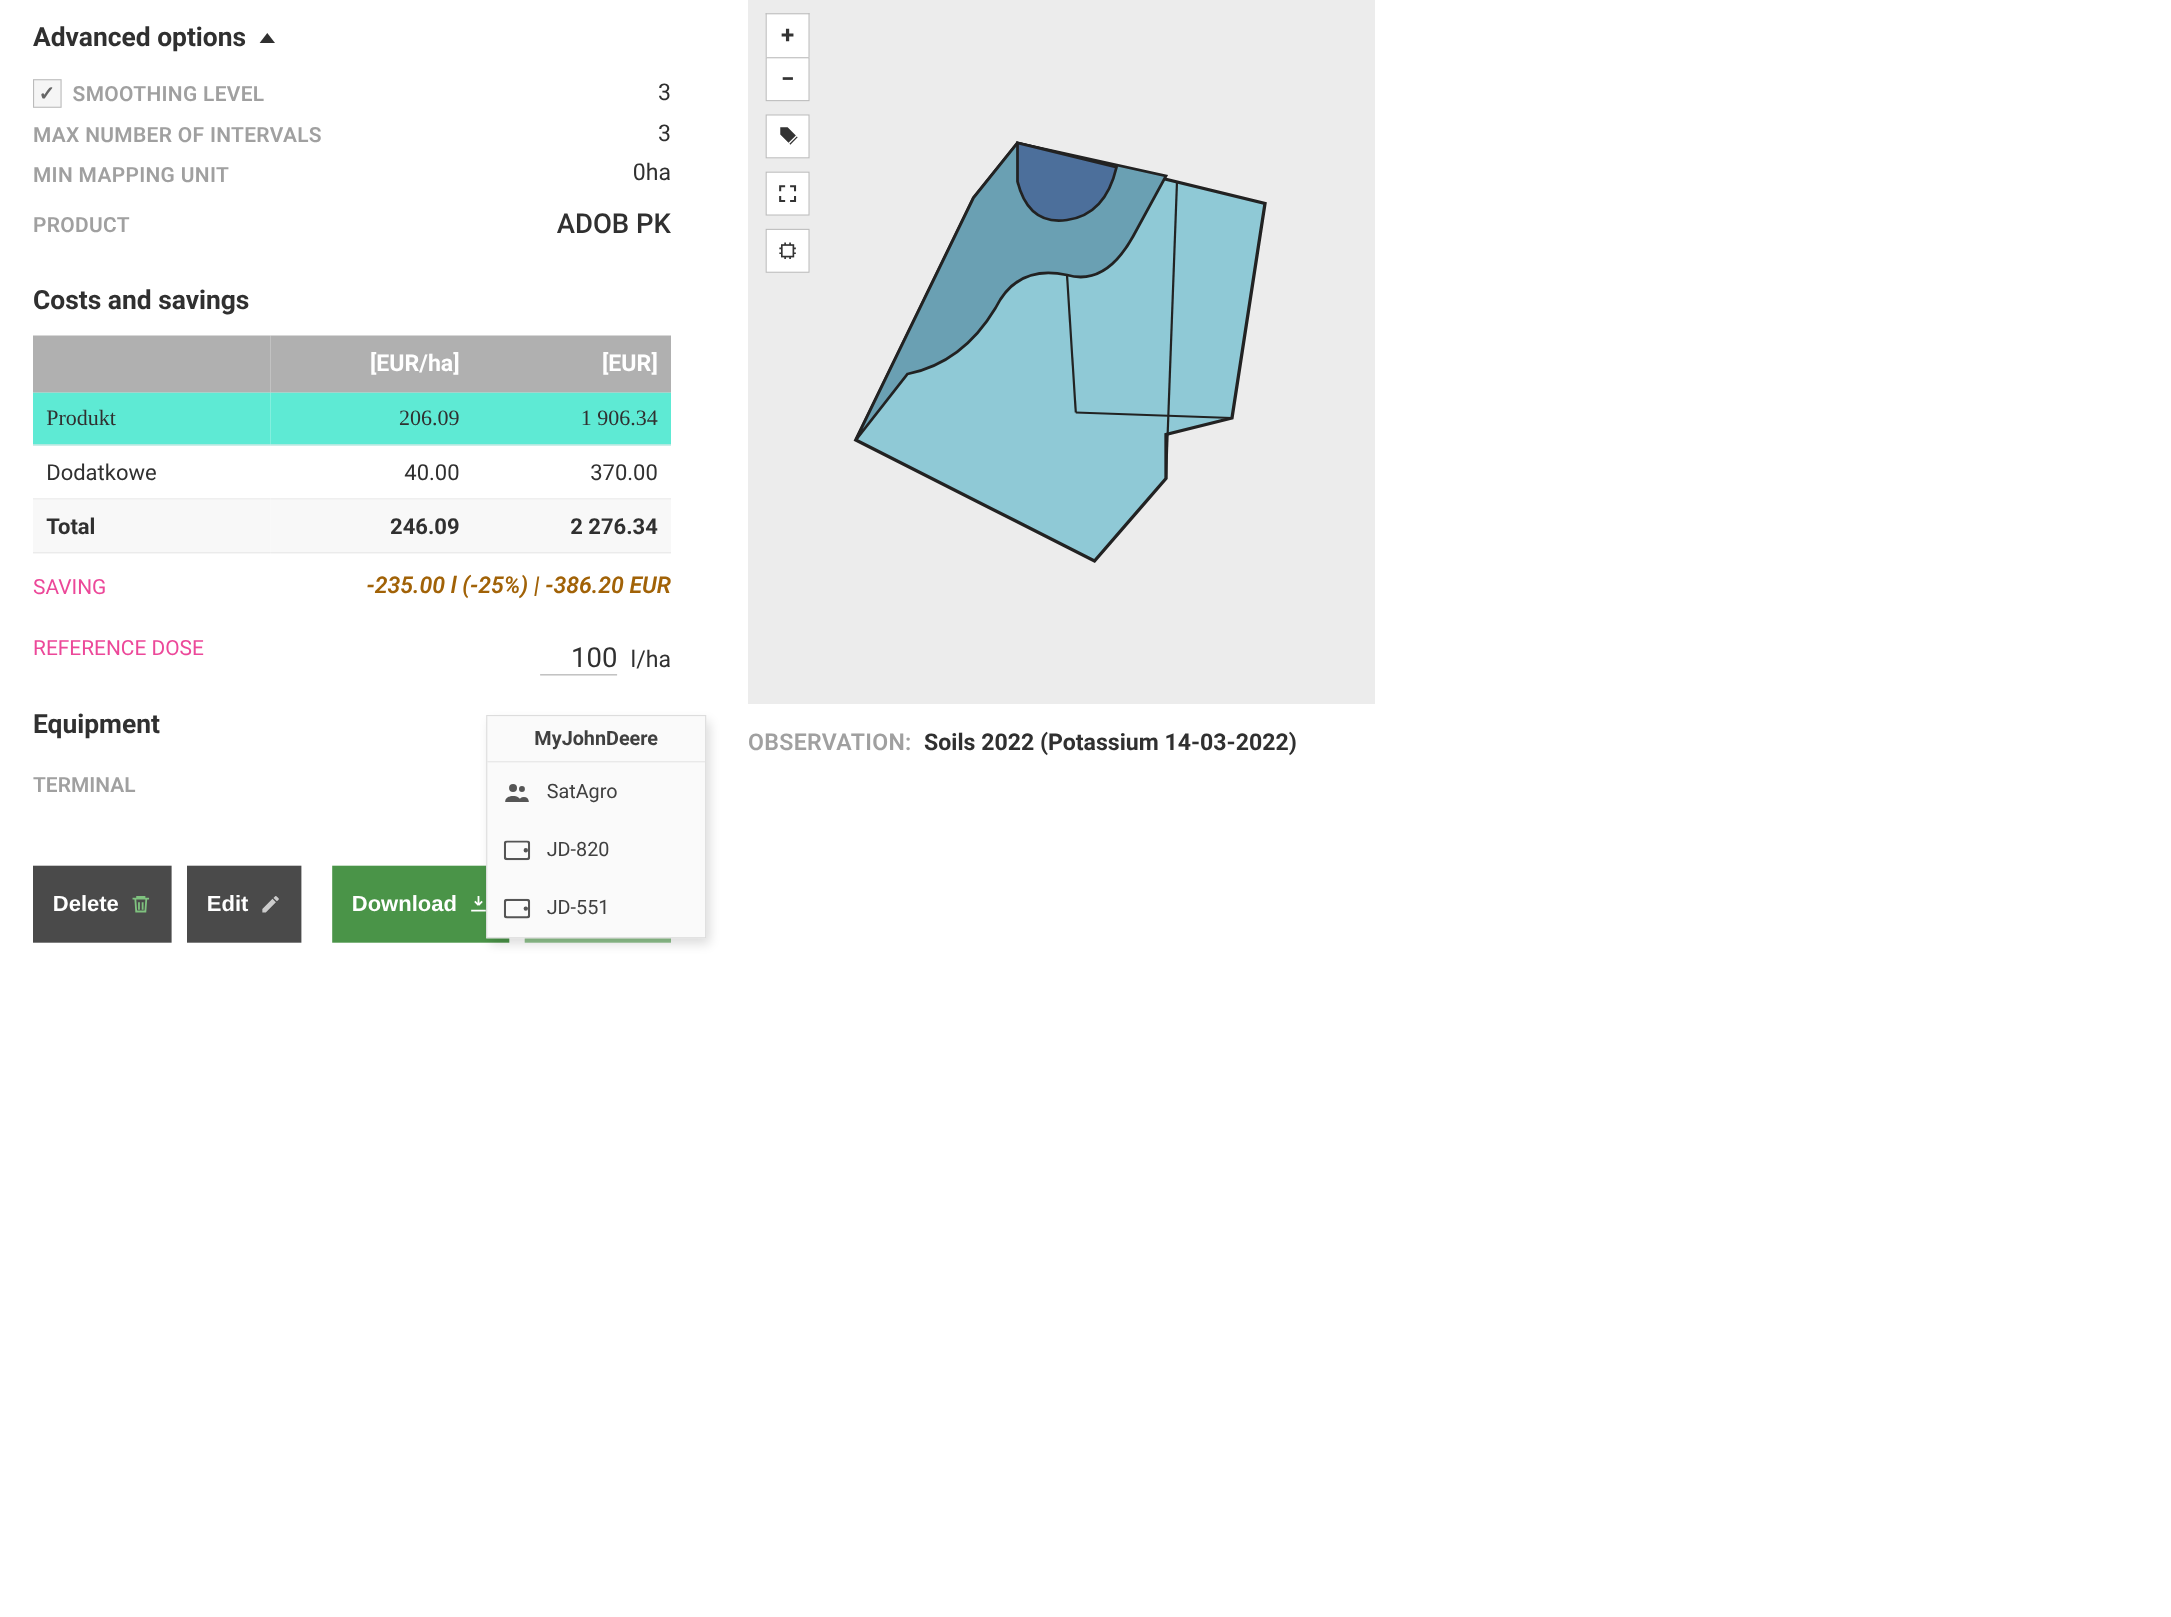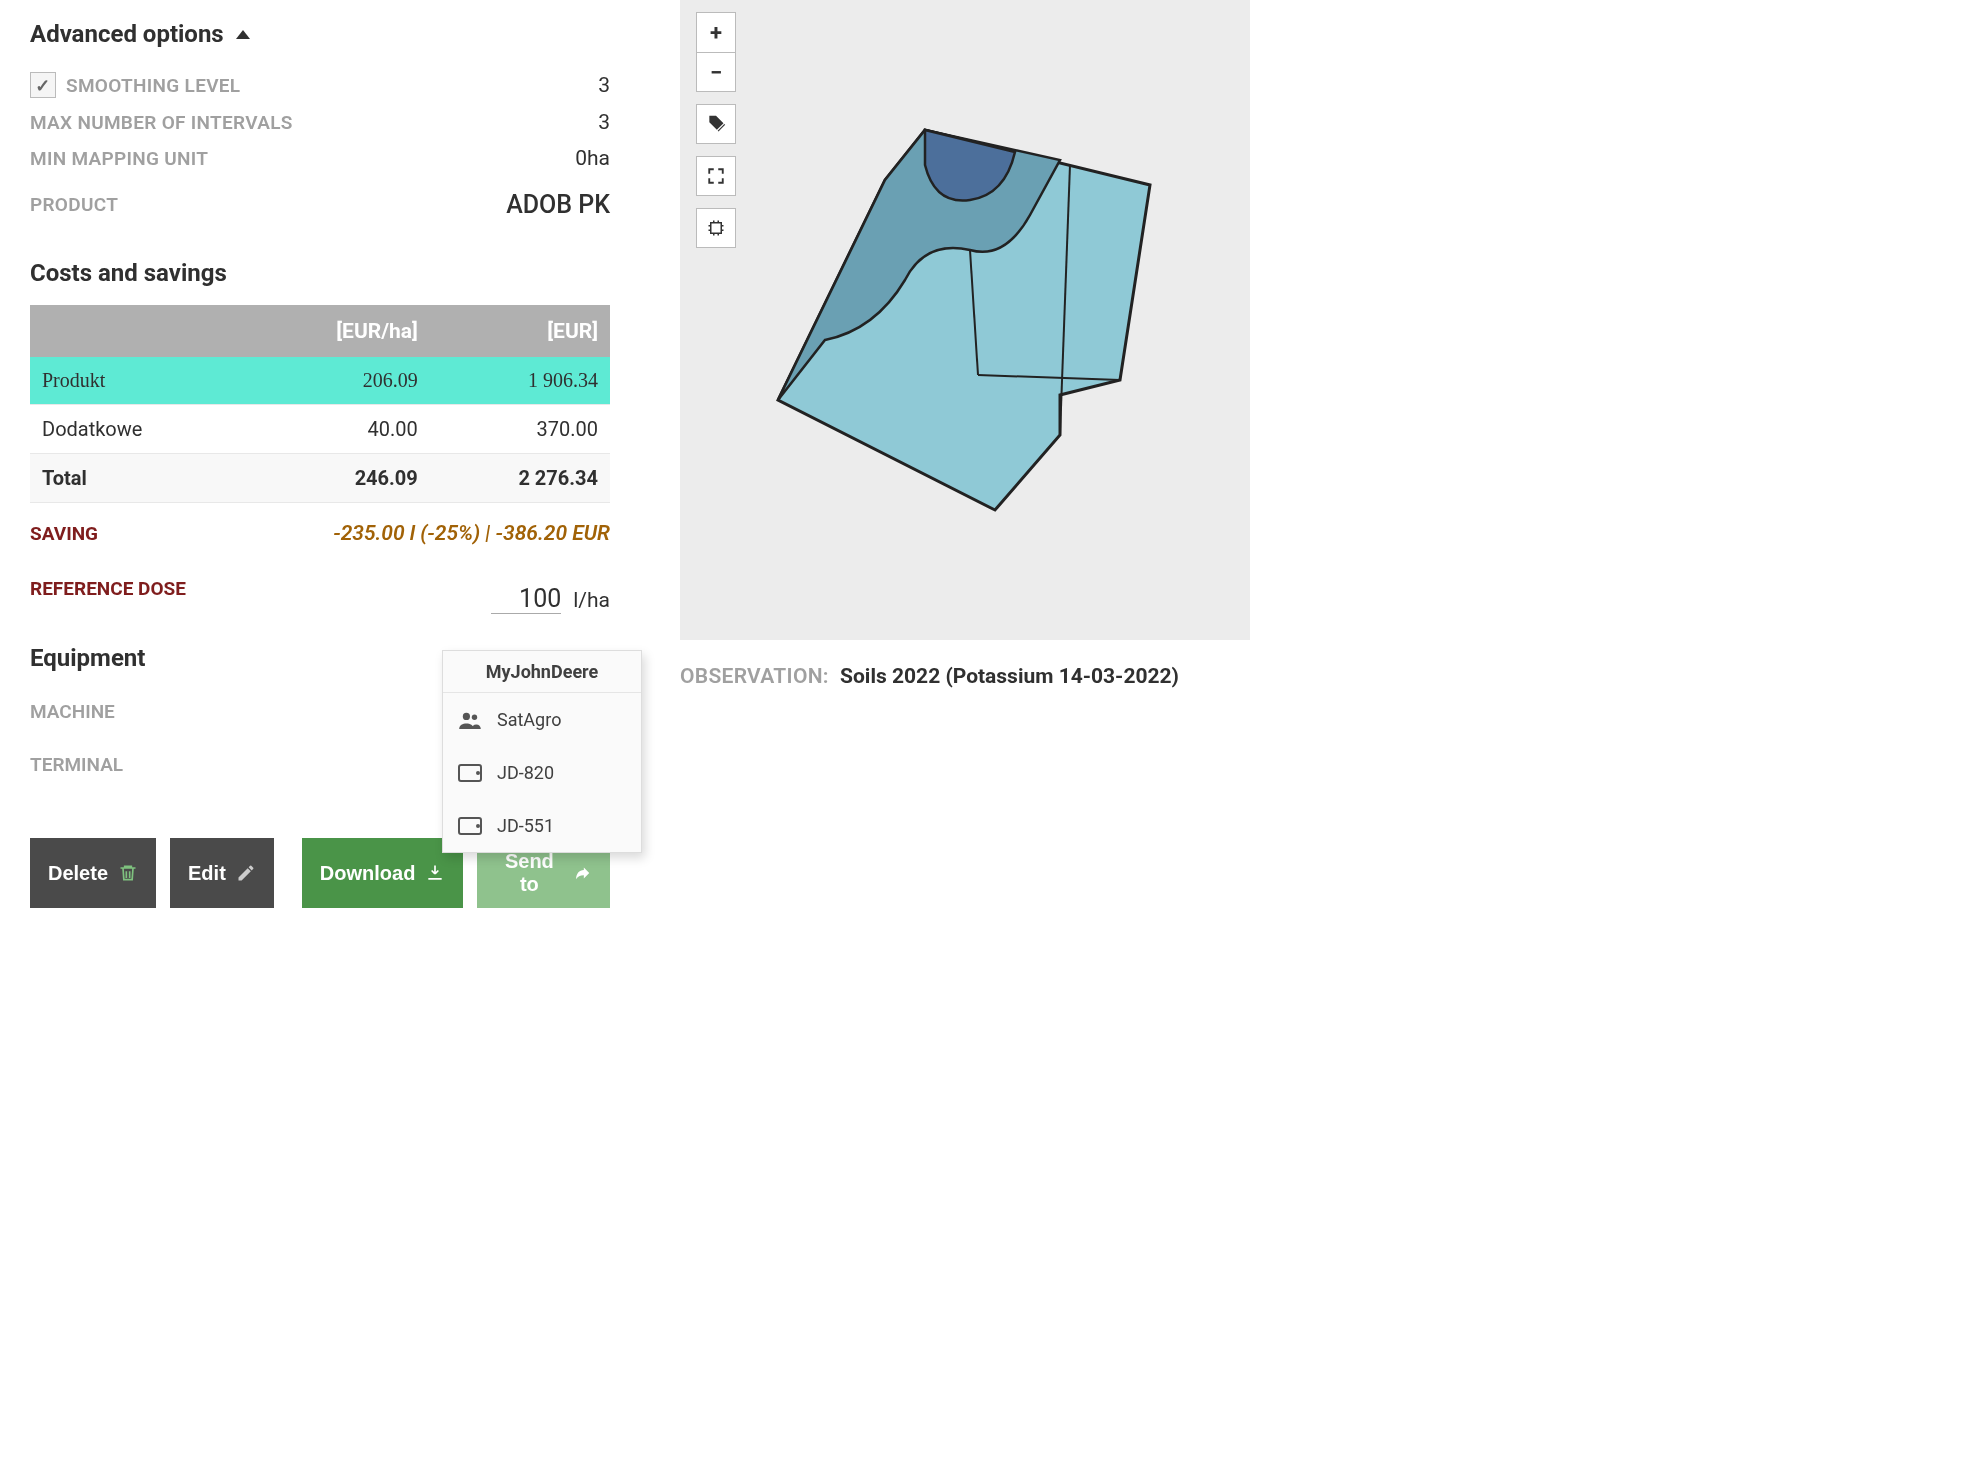--- a/index.html
+++ b/index.html
@@ -94,22 +94,22 @@
   table.costs tr.total td { font-weight: 700; background: #f8f8f8; }
   table.costs tr:nth-child(1) td { background: #5eead4; font-family: Liberation Serif, serif; }
 
   .saving-row, .refdose-row {
     display: flex;
     justify-content: space-between;
     align-items: center;
     margin-top: 18px;
   }
   .saving-row .label, .refdose-row .label {
-    color: #7f1d1d;
-    font-weight: 700;
+    color: #ec4899;
+    font-weight: 400;
     font-size: 19px;
   }
   .saving-row .val {
     font-size: 21px;
     font-weight: 600;
     color: #a16207;
     font-style: italic;
   }
   .refdose-row .val {
     display: flex; align-items: baseline; gap: 12px;
@@ -315,21 +315,20 @@
   <div class="refdose-row">
     <span class="label">REFERENCE DOSE</span>
     <span class="val">
       <input class="refdose-input" value="100" style="">
       <span>l/ha</span>
     </span>
   </div>
 
   <div class="section-title" style="margin-top:30px">Equipment</div>
 
-  <div class="eq-label">MACHINE</div>
 
   <div class="eq-row">
     <span class="eq-label" style="margin-top:0">TERMINAL</span>
     <span class="val">CommandCe</span>
   </div>
 
   <div class="button-row">
     <button class="btn btn-dark">
       <span>Delete</span>
       <svg class="trash-icon" viewBox="0 0 24 24" fill="none" stroke="#7fc27f" stroke-width="2">

